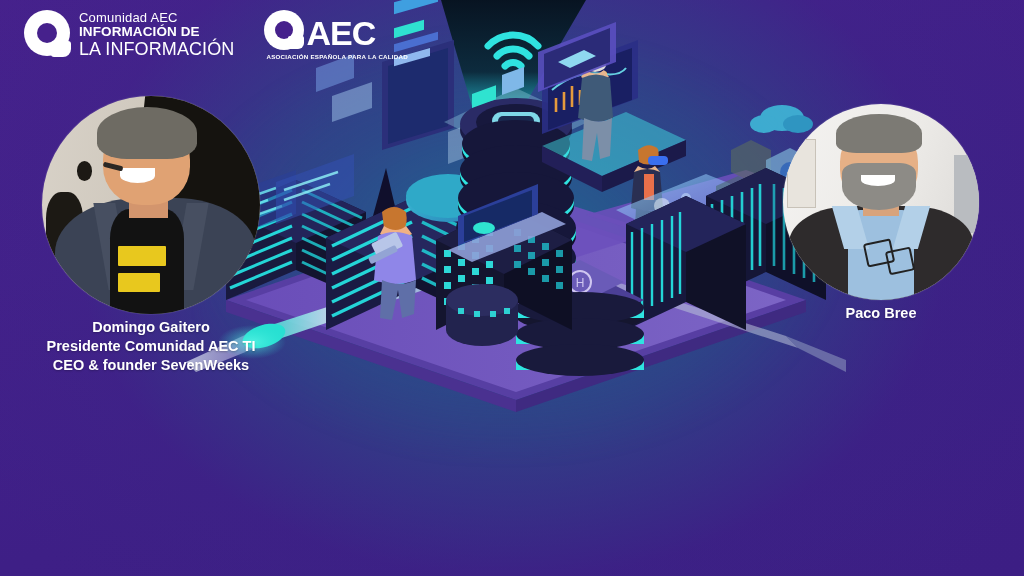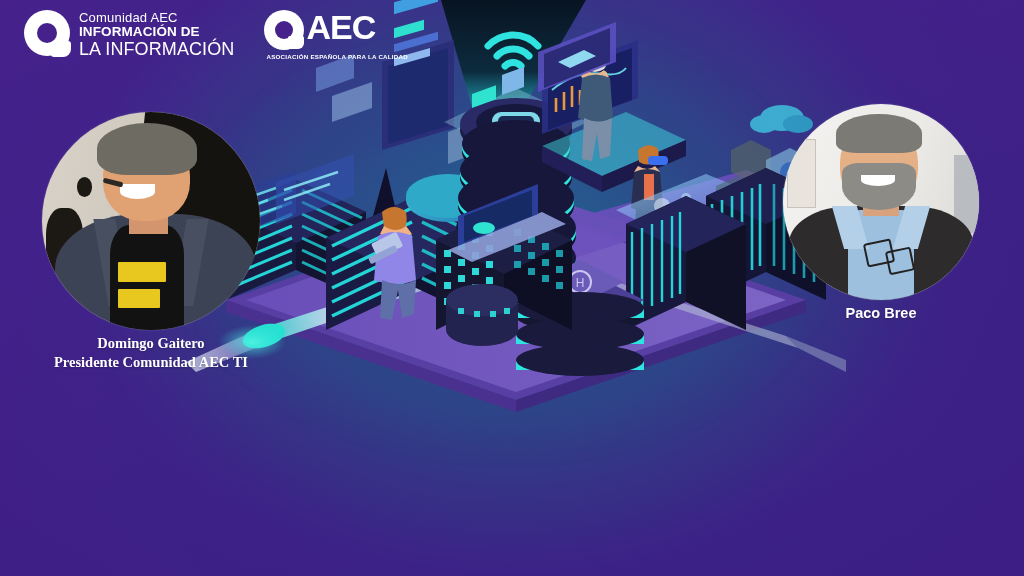--- a/index.html
+++ b/index.html
@@ -35,42 +35,42 @@
   .qmark .tail{
     position:absolute;right:-1px;bottom:-1px;width:20px;height:16px;background:#fff;
     border-radius:3px 3px 8px 3px;
   }
   .logo-text{color:#fff;line-height:1.08;padding-top:1px;}
   .logo-text .l1{font-size:13px;font-weight:400;letter-spacing:.2px;}
   .logo-text .l2{font-size:13.5px;font-weight:700;letter-spacing:.1px;}
   .logo-text .l3{font-size:18px;font-weight:400;letter-spacing:.1px;}
 
   .aec{display:flex;flex-direction:column;align-items:flex-start;}
-  .aec-row{display:flex;align-items:flex-start;gap:2px;}
+  .aec-row{display:flex;align-items:flex-end;gap:2px;}
   .aec-q{position:relative;width:40px;height:40px;}
   .aec-q .ring{position:absolute;inset:0;border-radius:50%;background:#fff;}
   .aec-q .hole{position:absolute;left:11px;top:11px;width:18px;height:18px;border-radius:50%;background:#46218c;}
   .aec-q .tail{position:absolute;right:0px;bottom:1px;width:16px;height:13px;background:#fff;border-radius:2px 2px 6px 2px;}
   .aec-word{color:#fff;font-size:34px;font-weight:700;letter-spacing:-1px;line-height:34px;}
   .aec-tag{color:#fff;font-size:6.2px;font-weight:700;letter-spacing:.25px;margin-top:3px;margin-left:2px;}
 
   
   .speaker{position:absolute;text-align:center;}
   .portrait{
     border-radius:50%;overflow:hidden;position:relative;
     box-shadow:0 0 0 1px rgba(255,255,255,.07);
   }
   .caption{
     color:#ffffff;font-weight:700;line-height:1.32;margin-top:4px;
     text-shadow:0 1px 2px rgba(0,0,0,.25);
   }
   .caption .nm{font-size:14.5px;}
   .caption .r1,.caption .r2{font-size:14.5px;}
 
-  #speaker-left{left:26px;top:112px;width:250px;font-family:Liberation Serif, serif;}
+  #speaker-left{left:26px;top:96px;width:250px;}
   #speaker-left .portrait{width:218px;height:218px;margin:0 auto;}
   #speaker-right{right:18px;top:104px;width:250px;}
   #speaker-right .portrait{width:196px;height:196px;margin:0 auto;}
 
   
   .ph{position:absolute;inset:0;}
   
   .pL-bg{background:linear-gradient(100deg,#d8d2c8 0%,#cfc8bd 45%,#b9b2a6 100%);}
   .pL-dark1{position:absolute;right:-6%;top:-8%;width:62%;height:78%;background:#15130f;border-radius:0 0 0 38%;transform:skewX(-6deg);}
   .pL-ltr1{position:absolute;left:2%;top:44%;width:17%;height:30%;background:#1c1914;border-radius:40% 40% 4% 4%;}
@@ -542,20 +542,21 @@
       <div class="pL-tx2"></div>
       <div class="pL-neck"></div>
       <div class="pL-face"></div>
       <div class="pL-hair"></div>
       <div class="pL-smile"></div>
       <div class="pL-mic"></div>
     </div>
     <div class="caption">
       <div class="nm">Domingo Gaitero</div>
       <div class="r1">Presidente Comunidad AEC TI</div>
+      <div class="r2">CEO &amp; founder SevenWeeks</div>
     </div>
   </div>
 
   <div class="speaker" id="speaker-right">
     <div class="portrait">
       <div class="ph pR-bg"></div>
       <div class="pR-frame"></div>
       <div class="pR-frame2"></div>
       <div class="pR-jacket"></div>
       <div class="pR-shirt"></div>

